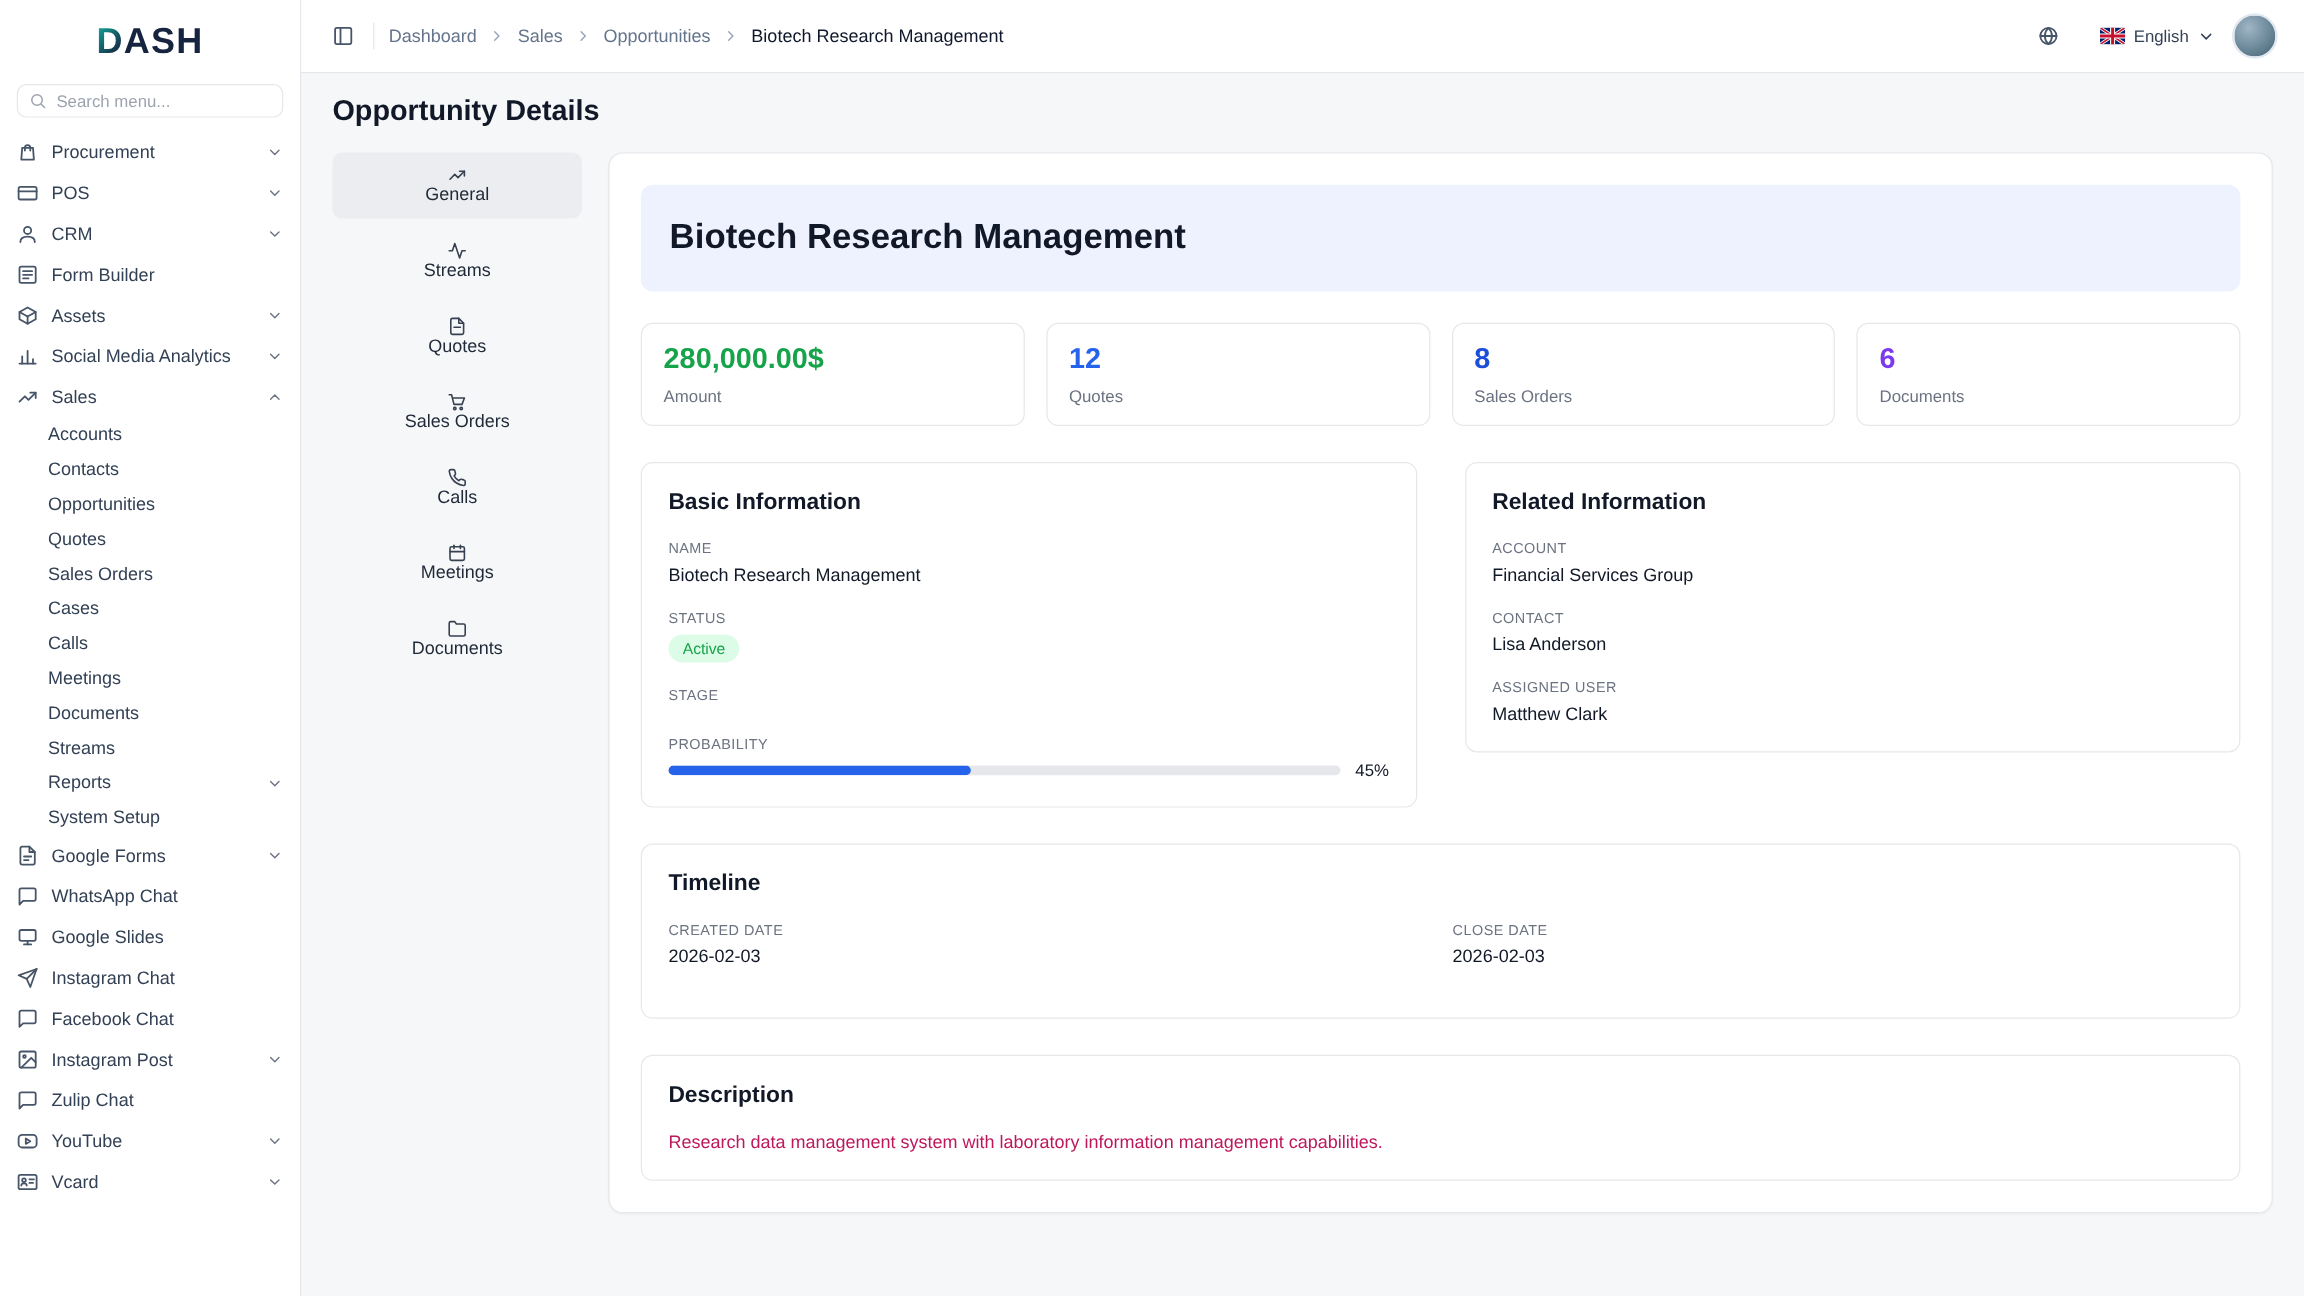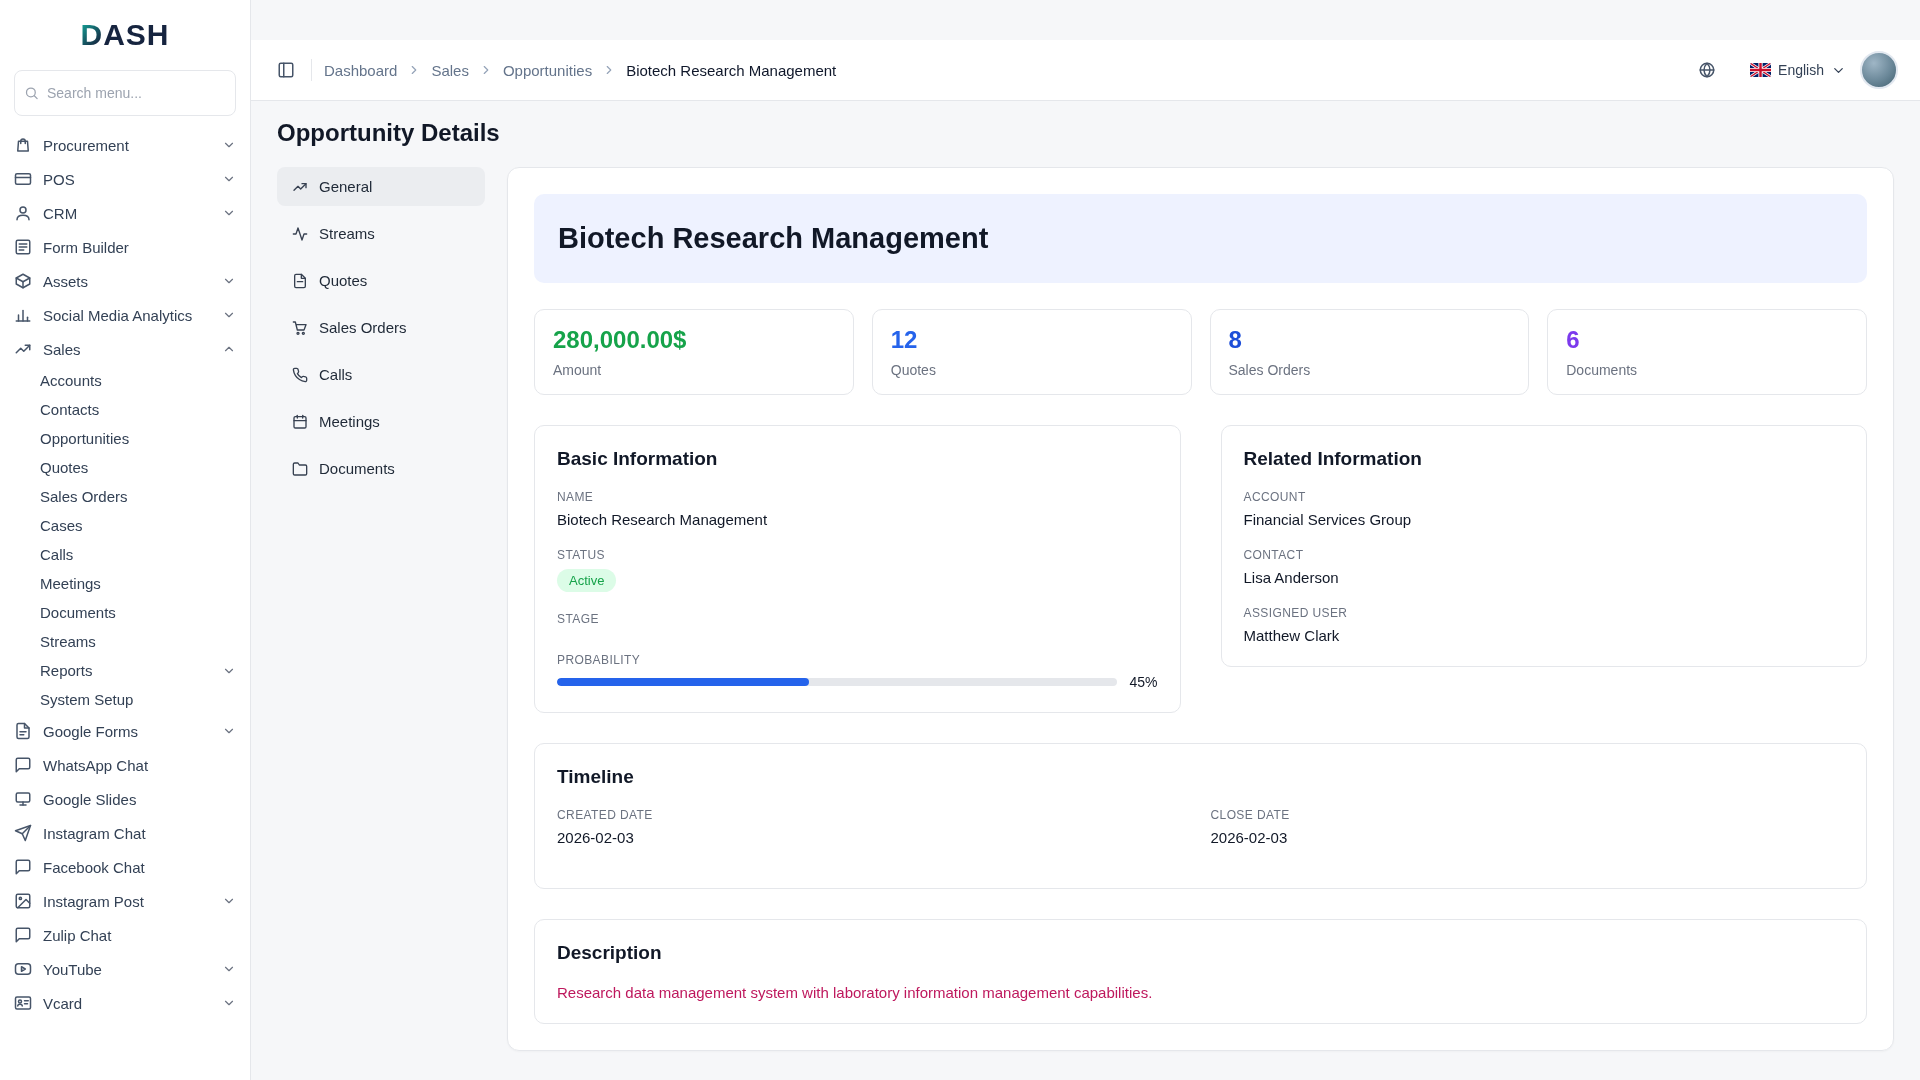--- a/index.html
+++ b/index.html
@@ -16,57 +16,57 @@
   
   .sidebar { width:251px; background:#fff; border-right:1px solid #e5e7eb;
              display:flex; flex-direction:column; padding:0 0 10px 0; }
   .logo-wrap { padding:18px 0 10px; display:flex; justify-content:center; }
   .logo { font-size:30px; font-weight:800; letter-spacing:1px; color:#16243f; }
   .logo .logo-d { background:linear-gradient(135deg,#14b8a6 0%,#16243f 80%);
                   -webkit-background-clip:text; background-clip:text; color:transparent; }
   .search-box { margin:8px 14px 12px; position:relative; }
   .search-box .ic { position:absolute; left:10px; top:50%; transform:translateY(-50%);
                     width:15px; height:15px; color:#9ca3af; }
-  .search-box input { width:100%; height:46px; border:1px solid #e5e7eb; border-radius:8px;
+  .search-box input { width:100%; height:28px; border:1px solid #e5e7eb; border-radius:8px;
                       padding:0 10px 0 32px; font-size:14px; color:#374151; outline:none;
                       font-family:inherit; background:#fff; }
   .search-box input::placeholder { color:#9ca3af; }
   .nav { flex:1; overflow:hidden; }
   .nav-item { display:flex; align-items:center; gap:11px; padding:8px 14px;
               font-size:15px; color:#334155; cursor:pointer; }
   .nav-item .ic { color:#475569; }
   .nav-item .chev { margin-left:auto; color:#6b7280; width:14px; height:14px; }
   .nav-sub { }
   .nav-sub-item { padding:6px 14px 6px 40px; font-size:15px; color:#334155;
                   display:flex; align-items:center; cursor:pointer; }
   .nav-sub-item .chev { margin-left:auto; color:#6b7280; width:14px; height:14px; }
   
   .main { flex:1; display:flex; flex-direction:column; min-width:0; }
   .topbar { height:61px; background:#fff; border-bottom:1px solid #e5e7eb;
-            display:flex; align-items:center; padding:0 22px; gap:12px; flex-shrink:0;margin-top:40px; }
+            display:flex; align-items:center; padding:0 22px; gap:12px; flex-shrink:0; }
   .icon-btn { background:none; border:none; padding:4px; color:#475569; cursor:pointer;
               display:flex; align-items:center; }
   .vdiv { width:1px; height:22px; background:#e5e7eb; }
   .crumbs { display:flex; align-items:center; gap:10px; font-size:15px; }
   .crumb { color:#64748b; cursor:pointer; }
   .crumb.current { color:#0f172a; }
   .crumb-sep { color:#94a3b8; width:14px; height:14px; }
   .topbar-right { margin-left:auto; display:flex; align-items:center; gap:14px; }
   .lang { display:flex; align-items:center; gap:7px; font-size:14px; color:#334155; cursor:pointer;padding-left:16px; }
   .flag { width:21px; height:14px; border-radius:2px; overflow:hidden; display:block; }
   .avatar { width:38px; height:38px; border-radius:50%;
             background:radial-gradient(circle at 35% 30%, #9fb6c6 0%, #6b8899 55%, #41606f 100%);
             border:2px solid #e2e8f0; cursor:pointer; }
   
   .content { flex:1; overflow:auto; padding:18px 26px 30px; }
   .page-title { font-size:24px; font-weight:700; color:#111827; margin:0 0 20px; }
   .layout { display:flex; gap:22px; align-items:flex-start; }
   .tabs { width:208px; flex-shrink:0; display:flex; flex-direction:column; gap:8px; }
-  .tab { display:flex; align-items:center; gap:11px; padding:11px 15px; border-radius:8px;
-         font-size:15px; color:#1f2937; cursor:pointer; }
+  .tab { display:flex; align-items:center; padding:11px 15px; border-radius:8px;
+         font-size:15px; color:#1f2937; cursor:pointer;flex-direction:column; }
   .tab .ic { width:16px; height:16px; color:#374151; }
   .tab.active { background:#ebedf0; }
   .detail-card { flex:1; background:#fff; border:1px solid #e5e7eb; border-radius:12px;
                  padding:26px; box-shadow:0 1px 2px rgba(0,0,0,.03); }
   .banner { background:#eef2ff; border-radius:10px; padding:28px 24px; margin-bottom:26px; }
   .banner h2 { margin:0; font-size:29px; font-weight:700; color:#111827; }
   .stats { display:grid; grid-template-columns:repeat(4,1fr); gap:18px; margin-bottom:30px; }
   .stat { border:1px solid #e5e7eb; border-radius:10px; padding:16px 18px; background:#fff; }
   .stat-value { font-size:24px; font-weight:700; margin-bottom:8px; }
   .stat-label { font-size:14px; color:#6b7280; }

